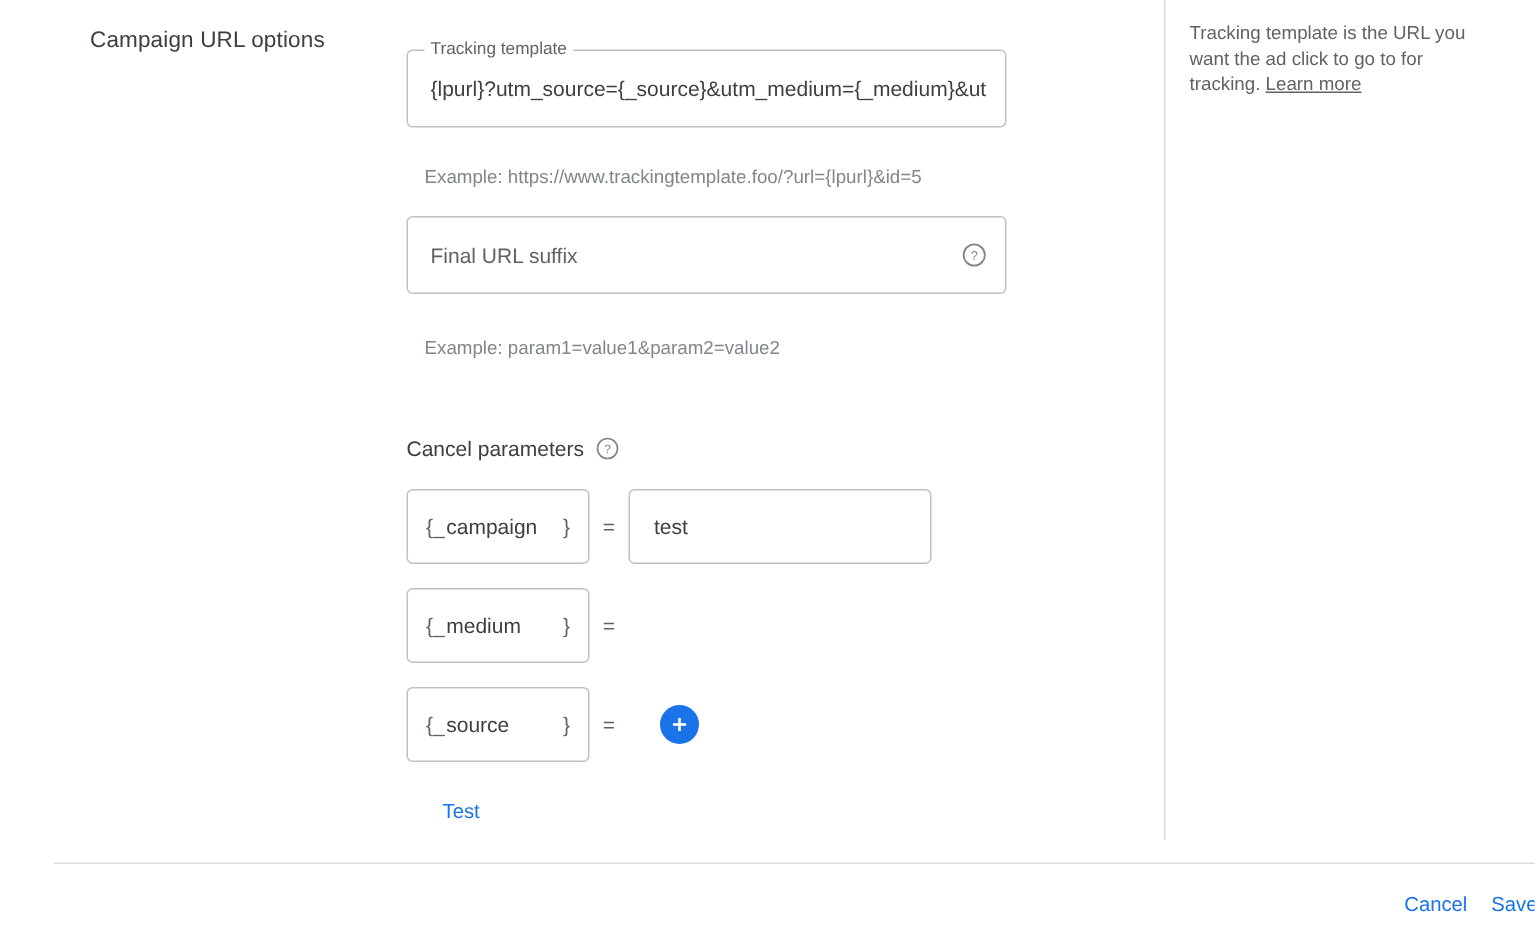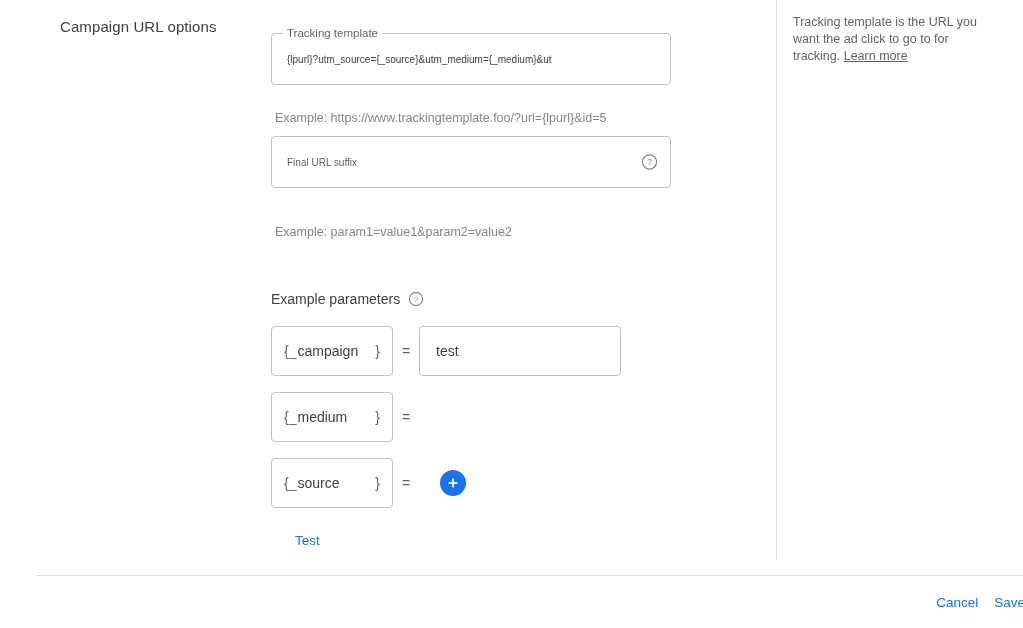--- a/index.html
+++ b/index.html
@@ -46,40 +46,40 @@
     background: #fff;
     font-size: 11.5px;
     color: #5f6368;
     line-height: 14px;
     white-space: nowrap;
   }
   .outlined-field .field-text {
     position: absolute;
     left: 15px; right: 6px; top: 0; bottom: 0;
     display: flex; align-items: center;
-    font-size: 10px;
+    font-size: 14px;
     color: #3c4043;
     white-space: nowrap;
     overflow: hidden;
   }
   .outlined-field .field-text.placeholder { color: #5f6368; }
 
   .field-tracking { position: absolute; left: 0; top: 33px; }
-  .field-suffix   { position: absolute; left: 0; top: 136px; width: 400px; height: 52px; padding-left: 40px; }
+  .field-suffix   { position: absolute; left: 0; top: 144px; width: 400px; height: 52px; padding-left: 40px; }
 
   .suffix-help {
     position: absolute;
     right: 12px; top: 50%;
     transform: translateY(-50%);
     width: 17px; height: 17px;
   }
 
   .example-text {
     position: absolute;
-    left: 4px;
+    left: 12px;
     font-size: 12.5px;
     color: #80868b;
     white-space: nowrap;
   }
   .example-tracking { top: 111px; }
   .example-suffix   { top: 225px; }
 
   
   .custom-params-head {
     position: absolute;
@@ -248,21 +248,21 @@
         <svg width="17" height="17" viewBox="0 0 24 24" aria-hidden="true">
           <circle cx="12" cy="12" r="10" fill="none" stroke="#80868b" stroke-width="1.7"></circle>
           <text x="12" y="16.6" text-anchor="middle" font-family="Liberation Sans, sans-serif" font-size="12" fill="#80868b">?</text>
         </svg>
       </span>
     </div>
 
     <div class="example-text example-suffix">Example: param1=value1&amp;param2=value2</div>
 
     <div class="custom-params-head">
-      <span class="cp-label">Example parameters</span>
+      <span class="cp-label">Cancel parameters</span>
       <span>
         <svg width="16" height="16" viewBox="0 0 24 24" aria-hidden="true" style="display:block">
           <circle cx="12" cy="12" r="10" fill="none" stroke="#80868b" stroke-width="1.7"></circle>
           <text x="12" y="16.6" text-anchor="middle" font-family="Liberation Sans, sans-serif" font-size="12" fill="#80868b">?</text>
         </svg>
       </span>
     </div>
 
     <div class="param-rows">
 

